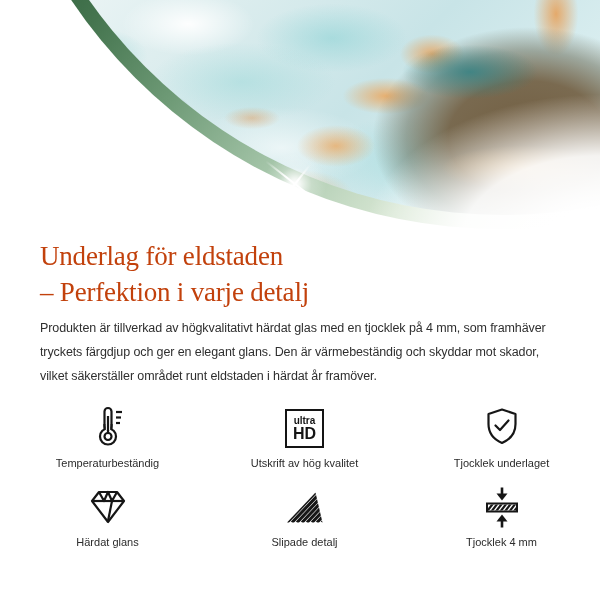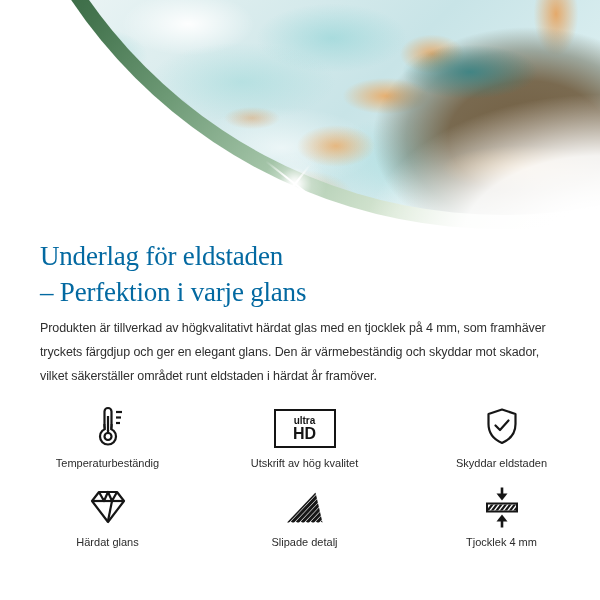--- a/index.html
+++ b/index.html
@@ -64,61 +64,61 @@
     background: radial-gradient(ellipse 330px 205px at 600px 242px,
       #ffffff 16%, rgba(255,255,255,0.92) 42%, rgba(255,255,255,0) 72%);
   }
 
   
   .content { padding: 6px 40px 0 40px; }
 
   .page-title {
     font-family: "Liberation Serif", "DejaVu Serif", serif;
     font-weight: 400; font-size: 27px; line-height: 36px;
-    color: #0369a1; letter-spacing: -0.2px;
+    color: #c2410c; letter-spacing: -0.2px;
   }
   .page-title .t-line { display: block; }
 
   .body-text { margin-top: 6px; color: #2f2f2f; font-size: 12.5px; line-height: 24px; letter-spacing: -0.1px; }
   .body-text .line { white-space: nowrap; }
 
   
   .features {
     margin: 16px 0 0 -31px; width: 600px;
     display: grid; grid-template-columns: 197px 197px 197px; row-gap: 14px;
   }
   .feature { display: flex; flex-direction: column; align-items: center; }
   .icon-box { height: 48px; display: flex; align-items: center; justify-content: center; }
   .feature-label { margin-top: 5px; font-size: 11px; color: #2b2b2b; }
 
   .icon-svg { stroke: #161616; fill: none; stroke-width: 2.2; }
 
   .hd-box {
-    width: 62px; height: 39px; border: 2.5px solid #141414;
+    width: 39px; height: 39px; border: 2.5px solid #141414;
     display: flex; flex-direction: column; align-items: center; justify-content: center;
     color: #141414; background: #fff;
   }
   .hd-top { font-size: 10px; font-weight: 700; line-height: 11px; }
   .hd-bottom { font-size: 16px; font-weight: 700; line-height: 16px; }
 </style>
 </head>
 <body>
 
 <div class="hero">
   <div class="glass-edge"></div>
   <div class="glass-art"></div>
   <div class="sparkle"></div>
   <div class="fade-overlay"></div>
 </div>
 
 <div class="content">
 
   <h1 class="page-title">
     <span class="t-line">Underlag för eldstaden</span>
-    <span class="t-line">– Perfektion i varje glans</span>
+    <span class="t-line">– Perfektion i varje detalj</span>
   </h1>
 
   <div class="body-text">
     <div class="line">Produkten är tillverkad av högkvalitativt härdat glas med en tjocklek på 4 mm, som framhäver</div>
     <div class="line">tryckets färgdjup och ger en elegant glans. Den är värmebeständig och skyddar mot skador,</div>
     <div class="line">vilket säkerställer området runt eldstaden i härdat år framöver.</div>
   </div>
 
   <div class="features">
 
@@ -150,21 +150,21 @@
       <div class="feature-label">Utskrift av hög kvalitet</div>
     </div>
 
     <div class="feature">
       <div class="icon-box">
         <svg class="icon-svg" width="46" height="46" viewBox="0 0 46 46" stroke-linejoin="round">
           <path d="M23 4.5 L36.5 9 V19 C36.5 28.5 31 34.5 23 38 C15 34.5 9.5 28.5 9.5 19 V9 Z"></path>
           <path d="M16.5 20.5 L21 25 L29.5 15.5" stroke-linecap="round"></path>
         </svg>
       </div>
-      <div class="feature-label">Skyddar eldstaden</div>
+      <div class="feature-label">Tjocklek underlaget</div>
     </div>
 
     <div class="feature">
       <div class="icon-box">
         <svg class="icon-svg" width="46" height="46" viewBox="0 0 46 46" stroke-width="2" stroke-linejoin="round">
           <path d="M14 8 H32 L39 17 L23 38 L7 17 Z"></path>
           <line x1="7" y1="17" x2="39" y2="17"></line>
           <path d="M14 8 L19 17 L23 8 L27 17 L32 8"></path>
           <line x1="27" y1="17" x2="23" y2="37"></line>
         </svg>

